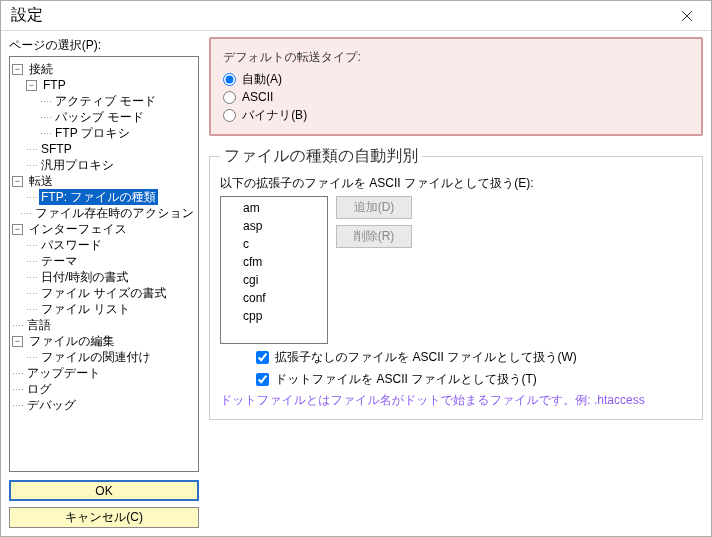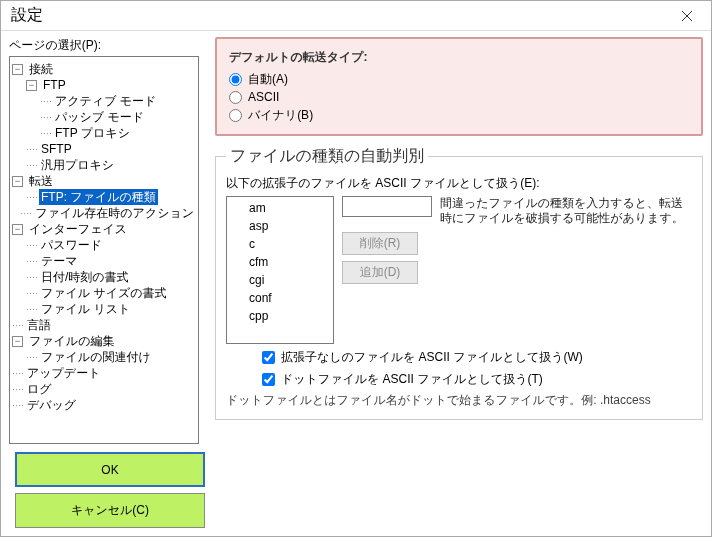--- a/index.html
+++ b/index.html
@@ -10,64 +10,64 @@
     color: #000;
     width: 712px;
     height: 537px;
     overflow: hidden;
   }
   .window { width:712px; height:537px; border:1px solid #aaa; background:#fff; display:flex; flex-direction:column; }
   .titlebar { height:30px; display:flex; align-items:center; padding:0 10px; position:relative; border-bottom:1px solid #ddd; }
   .titlebar .title { font-size:16px; }
   .titlebar .close { position:absolute; right:6px; top:4px; width:36px; height:22px; display:flex; align-items:center; justify-content:center; }
   .titlebar .close svg { stroke:#333; }
-  .body { flex:1; display:flex; padding:6px 8px 8px 8px; gap:16px; }
+  .body { flex:1; display:flex; padding:6px 8px 8px 8px; gap:10px; }
   .left { width:190px; display:flex; flex-direction:column; }
   .left-label { margin-bottom:2px; }
   .tree {
     flex:1; border:1px solid #7a7a7a; background:#fff; overflow:auto; padding:4px 2px;
   }
   .node { white-space:nowrap; line-height:16px; display:flex; align-items:center; }
   .node .twisty { width:11px; height:11px; border:1px solid #888; display:inline-flex; align-items:center; justify-content:center; margin-right:4px; font-size:9px; background:#fff; color:#555; }
   .node .spacer { display:inline-block; width:14px; }
   .node .lbl { padding:0 2px; }
   .node .dots { color:#888; letter-spacing:0px; margin-right:1px; font-size:9px;}
   .node.selected .lbl { background:#0a63c7; color:#fff; }
   .btn-row { margin-top:8px; }
-  .big-btn { width:100%; height:35px; border:1px solid #888; background:#bef264; cursor:pointer; font:inherit;margin-left:6px; }
+  .big-btn { width:100%; height:21px; border:1px solid #888; background:#fef9c3; cursor:pointer; font:inherit; }
   .big-btn.primary { border:2px solid #2a6fc4; }
 
   .right { flex:1; display:flex; flex-direction:column; gap:10px; }
 
   .group-hl {
     border:2px solid #d59a9a; background:#fbeaea; padding:10px 12px 10px 12px; border-radius:2px;
     position:relative;
   }
-  .group-hl .legend { position:relative; top:0; font-size:12px; color:#333; margin-bottom:4px;font-weight:bold; }
+  .group-hl .legend { position:relative; top:0; font-size:12px; color:#333; margin-bottom:4px; }
   .radio-row { display:flex; align-items:center; gap:4px; line-height:18px; }
   .radio-row input { margin-right:2px; }
 
   fieldset.plain {
     border:1px solid #ccc; padding:8px 10px 10px 10px;
   }
   fieldset.plain legend { padding:0 4px; color:#333; font-size:16px; }
   .ext-area { display:flex; gap:8px; margin-top:4px; }
   .ext-list {
     width:108px; height:148px; border:1px solid #7a7a7a; background:#fff; overflow-y:scroll;
     font-size:12px; padding:2px 16px;
   }
   .ext-list div { padding:0 6px; line-height:18px; }
   .ext-right { flex:1; display:flex; flex-direction:column; gap:6px; }
   .ext-right-top { display:flex; gap:8px; align-items:flex-start; }
   .ext-input { width:90px; height:21px; border:1px solid #7a7a7a; background:#fff; padding:0 4px; font:inherit; }
   .warn { font-size:12px; color:#222; line-height:15px; }
   .small-btn { width:76px; height:23px; border:1px solid #bdbdbd; background:#e9e9e9; color:#8a8a8a; font:inherit; cursor:default; }
   .chk-row { display:flex; align-items:center; gap:4px; margin-top:4px; line-height:18px;margin-left:36px; }
   .chk-row input { margin-right:2px; }
-  .note { margin-top:4px; color:#404040; }
+  .note { margin-top:4px; color:#8b5cf6; }
 </style>
 </head>
 <body>
 
 <div class="window">
   <div class="titlebar">
     <span class="title">設定</span>
     <div class="close">
       <svg width="10" height="10">
           <line x1="0" y1="0" x2="10" y2="10" stroke-width="1"></line>
@@ -217,26 +217,22 @@
           <div class="ext-list" id="extlist">
               <div>am</div>
               <div>asp</div>
               <div>c</div>
               <div>cfm</div>
               <div>cgi</div>
               <div>conf</div>
               <div>cpp</div>
             </div>
           <div class="ext-right">
-            <div class="ext-right-top">
-              <input class="ext-input" type="text" style="">
-              <div class="warn">間違ったファイルの種類を入力すると、転送時にファイルを破損する可能性があります。</div>
-            </div>
+            <button class="small-btn" disabled="">追加(D)</button>
             <button class="small-btn" disabled="">削除(R)</button>
-            <button class="small-btn" disabled="">追加(D)</button>
           </div>
         </div>
         <label class="chk-row">
           <input type="checkbox" checked="" style="">
           <span>拡張子なしのファイルを ASCII ファイルとして扱う(W)</span>
         </label>
         <label class="chk-row">
           <input type="checkbox" checked="" style="">
           <span>ドットファイルを ASCII ファイルとして扱う(T)</span>
         </label>

